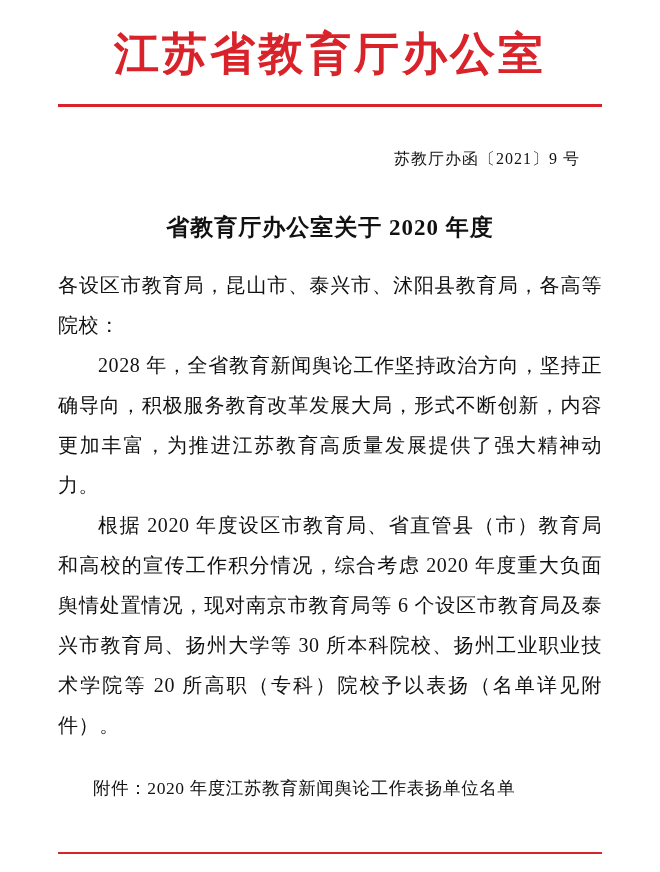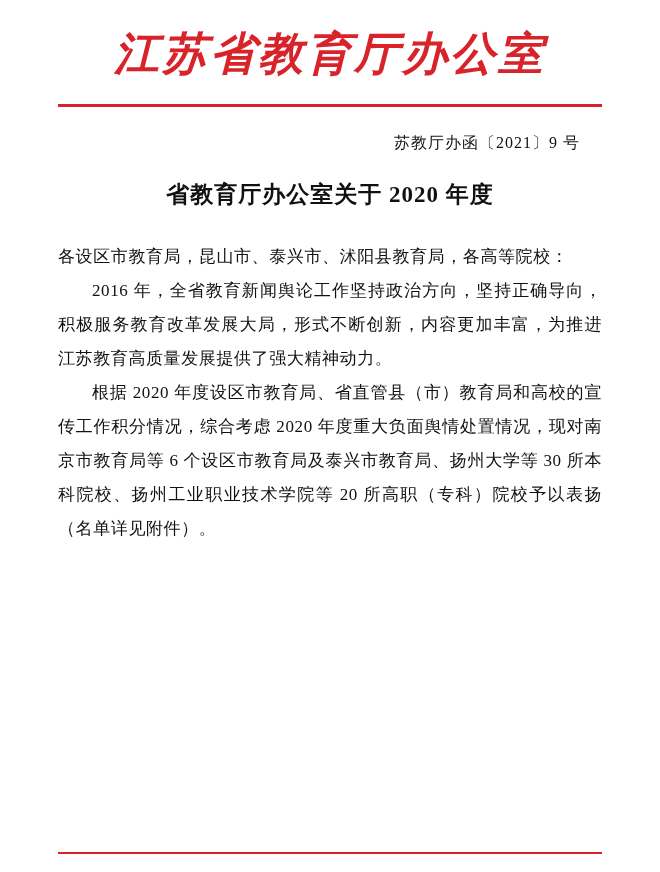--- a/index.html
+++ b/index.html
@@ -28,57 +28,56 @@
     padding-top: 26px;
   }
   .masthead-title {
     font-family: "Liberation Serif", "DejaVu Serif", serif;
     font-weight: bold;
     color: #d8232a;
     font-size: 45px;
     letter-spacing: 3px;
     line-height: 1.25;
     white-space: nowrap;
-    font-style: italic;
   }
   .masthead-rule {
     margin-top: 22px;
     height: 3px;
     background: #d8232a;
     width: 100%;
   }
   
   .docnum-row {
-    margin-top: 26px;
+    margin-top: 42px;
     text-align: right;
     padding-right: 22px;
   }
   .docnum {
     font-size: 16px;
     letter-spacing: 1px;
     color: #111;
   }
   
   .doc-title {
-    margin-top: 22px;
+    margin-top: 39px;
     text-align: center;
     font-weight: bold;
     font-size: 23px;
     line-height: 1.65;
     letter-spacing: 1px;
     color: #111;
   }
   .doc-title .line {
     display: block;
     white-space: nowrap;
   }
   
   .body-text {
-    margin-top: 26px;
-    font-size: 17px;
+    margin-top: 18px;
+    font-size: 20px;
     line-height: 2.0;
     letter-spacing: 0.6px;
     text-align: justify;
     text-justify: inter-ideograph;
   }
   .body-text p {
     margin: 0;
   }
   .indent {
     text-indent: 2em;
@@ -113,19 +112,20 @@
   <div class="docnum-row">
     <span class="docnum">苏教厅办函〔2021〕9 号</span>
   </div>
 
   <div class="doc-title">
     <span class="line">省教育厅办公室关于 2020 年度</span>
   </div>
 
   <div class="body-text">
     <p>各设区市教育局，昆山市、泰兴市、沭阳县教育局，各高等院校：</p>
-    <p class="indent">2016 年，全省教育新闻舆论工作坚持政治方向，坚持正确导向，积极服务教育改革发展大局，形式不断创新，内容更加丰富，为推进江苏教育高质量发展提供了强大精神动力。</p>
+    <p class="indent">2028 年，全省教育新闻舆论工作坚持政治方向，坚持正确导向，积极服务教育改革发展大局，形式不断创新，内容更加丰富，为推进江苏教育高质量发展提供了强大精神动力。</p>
     <p class="indent">根据 2020 年度设区市教育局、省直管县（市）教育局和高校的宣传工作积分情况，综合考虑 2020 年度重大负面舆情处置情况，现对南京市教育局等 6 个设区市教育局及泰兴市教育局、扬州大学等 30 所本科院校、扬州工业职业技术学院等 20 所高职（专科）院校予以表扬（名单详见附件）。</p>
   </div>
 
+  <div class="attach">附件：2020 年度江苏教育新闻舆论工作表扬单位名单</div>
 
   <div class="bottom-rule"></div>
 </div>
 
 </body></html>

